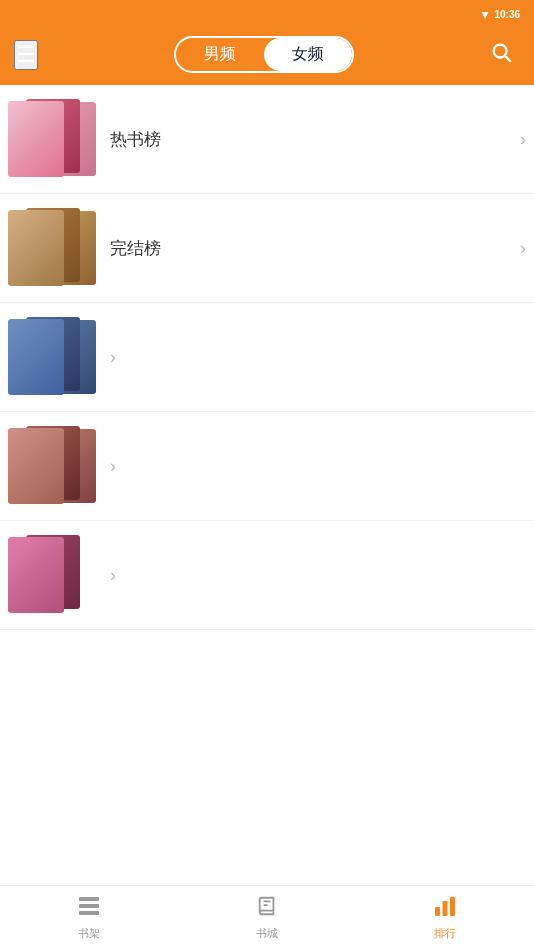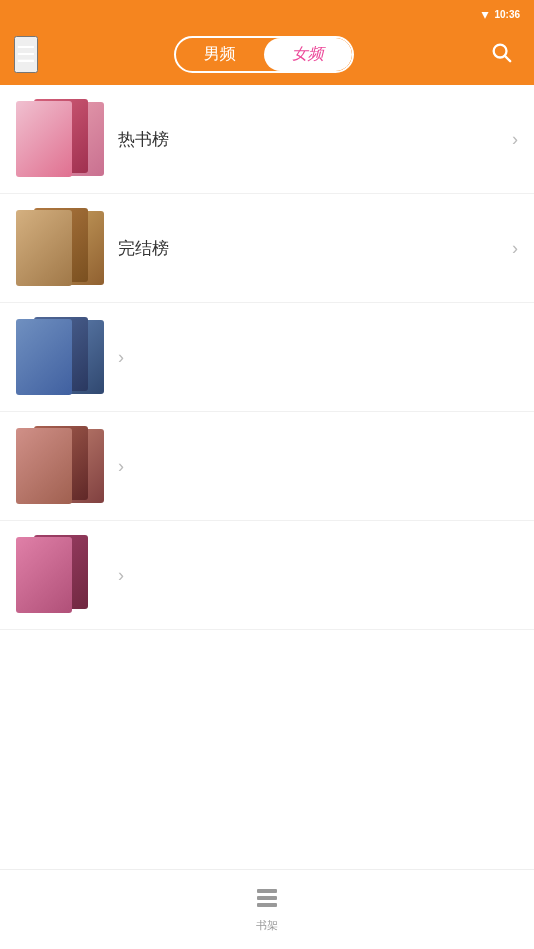--- a/index.html
+++ b/index.html
@@ -28,20 +28,21 @@
     .status-bar .time {
       color: #fff;
       font-size: 10px;
       font-weight: 600;
     }
 
     
     .top-bar {
       background: #f5851f;
       display: flex;
+      align-items: center;
       padding: 8px 22px 12px 14px;
       justify-content: space-between;
     }
     .menu-icon {
       color: #fff;
       font-size: 22px;
       cursor: pointer;
     }
     .tab-switcher {
       display: flex;
@@ -53,41 +54,40 @@
       padding: 6px 28px;
       font-size: 16px;
       font-weight: 500;
       border: none;
       cursor: pointer;
       background: transparent;
       color: #fff;
     }
     .tab-btn.active {
       background: #fff;
-      color: #ec4899;
+      color: #0f172a;
       border-radius: 20px;
-      font-style: italic;
     }
     .search-icon-btn {
       color: #fff;
       font-size: 22px;
       cursor: pointer;
       background: none;
       border: none;
     }
 
     
     .list-container {
       flex: 1;
       background: #fff;
     }
     .list-item {
       display: flex;
       align-items: center;
-      padding: 10px 16px;
+      padding: 10px 8px;
       border-bottom: 1px solid #f0f0f0;
       cursor: pointer;
     }
     .book-covers {
       width: 88px;
       height: 88px;
       position: relative;
       flex-shrink: 0;
       margin-right: 14px;
     }
@@ -153,21 +153,21 @@
     .chevron {
       color: #bbb;
       font-size: 18px;
     }
 
     
     .bottom-nav {
       display: flex;
       border-top: 1px solid #eee;
       background: #fff;
-      height: 80px;
+      height: 64px;
     }
     .nav-item {
       flex: 1;
       display: flex;
       flex-direction: column;
       align-items: center;
       justify-content: center;
       cursor: pointer;
       gap: 3px;
     }
@@ -265,16 +265,36 @@
     <span class="nav-icon">
       <svg width="24" height="22" viewBox="0 0 24 22" fill="none">
         <rect x="2" y="2" width="20" height="4" rx="1" fill="#999"></rect>
         <rect x="2" y="9" width="20" height="4" rx="1" fill="#999"></rect>
         <rect x="2" y="16" width="20" height="4" rx="1" fill="#999"></rect>
       </svg>
     </span>
     <span class="nav-label">书架</span>
   </div>
 
-
+  <div class="nav-item">
+    <span class="nav-icon">
+      <svg width="22" height="22" viewBox="0 0 24 24" fill="none" stroke="#999" stroke-width="2" stroke-linecap="round">
+        <path d="M4 19V5a2 2 0 012-2h13v14H6a2 2 0 000 4h13v-2"></path>
+        <line x1="9" y1="7" x2="15" y2="7"></line>
+        <line x1="9" y1="11" x2="12" y2="11"></line>
+      </svg>
+    </span>
+    <span class="nav-label">书城</span>
+  </div>
+
+  <div class="nav-item">
+    <span class="nav-icon active">
+      <svg width="24" height="22" viewBox="0 0 24 22" fill="none">
+        <rect x="2" y="12" width="5" height="9" rx="1" fill="#f5851f"></rect>
+        <rect x="9.5" y="6" width="5" height="15" rx="1" fill="#f5851f"></rect>
+        <rect x="17" y="2" width="5" height="19" rx="1" fill="#f5851f"></rect>
+      </svg>
+    </span>
+    <span class="nav-label active">排行</span>
+  </div>
 
 
 </div>
 
 </body></html>

